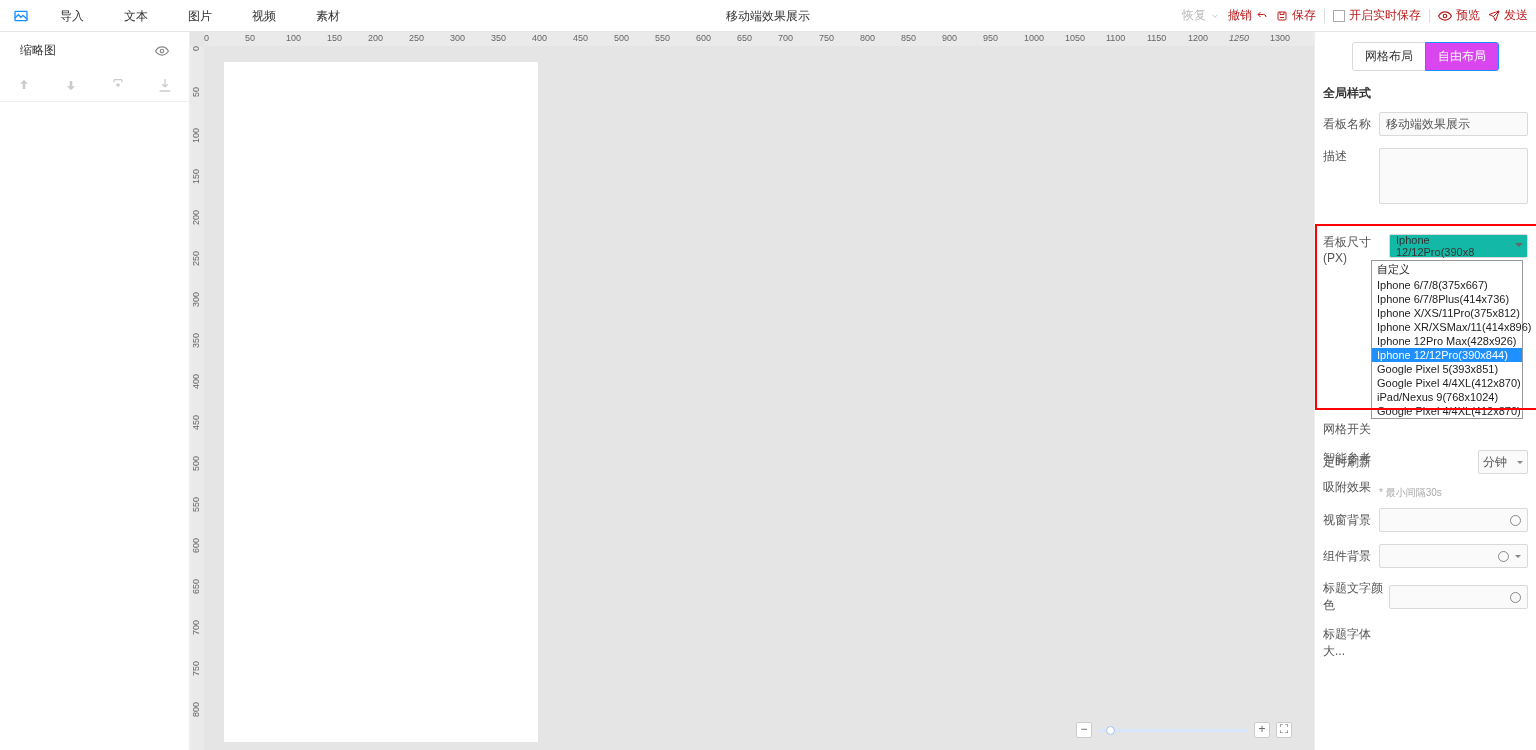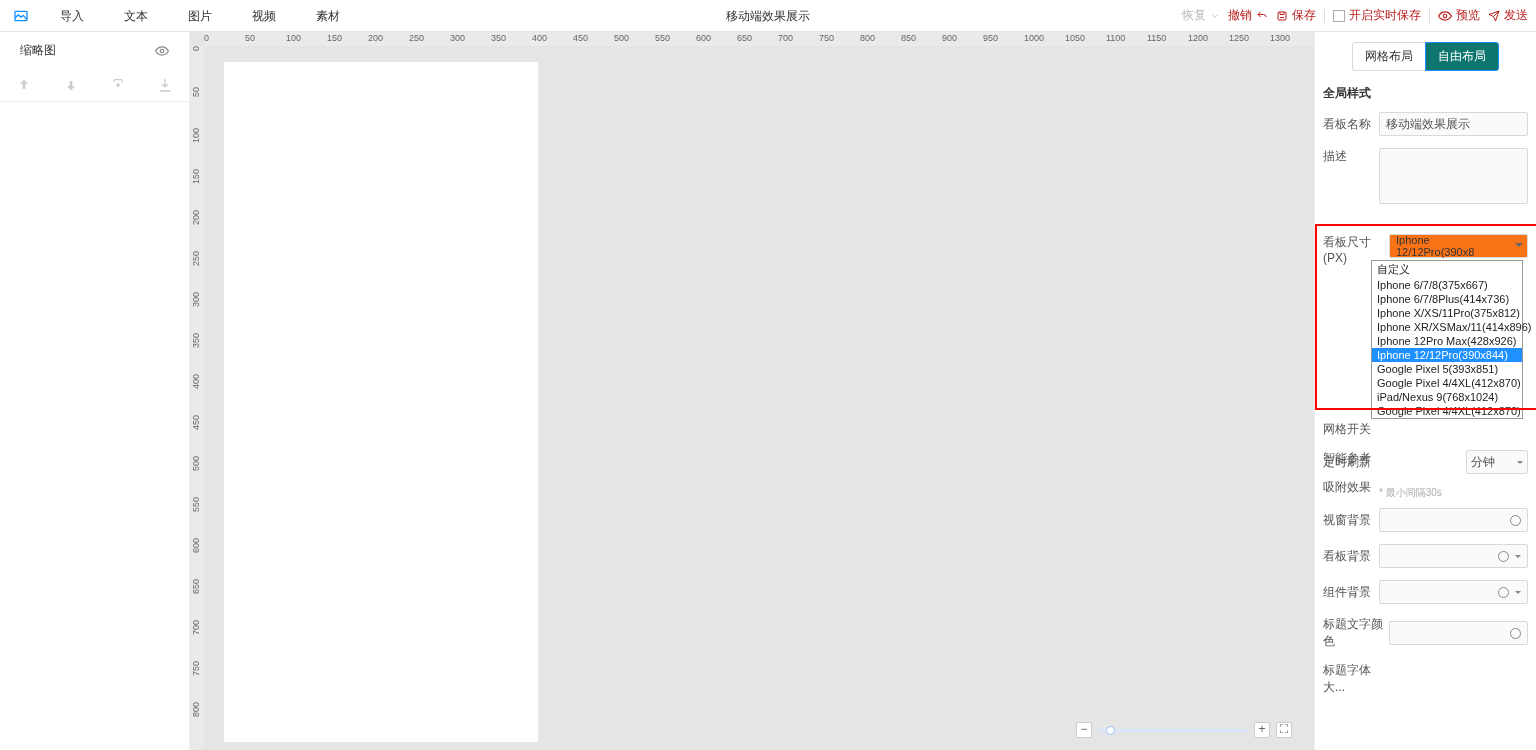--- a/index.html
+++ b/index.html
@@ -39,42 +39,42 @@
     .zb-btn { width:16px; height:16px; border:1px solid #ccc; border-radius:2px; background:#fff; text-align:center; line-height:12px; cursor:pointer; font-size:12px; color:#666; }
     .zb-track { width:150px; height:3px; background:#d7e6fb; border-radius:2px; position:relative; }
     .zb-thumb { position:absolute; left:8px; top:-3px; width:9px; height:9px; border-radius:50%; background:#fff; border:1px solid #9ac2f7; }
     
     
     .right { width:222px; border-left:1px solid #eee; padding:10px 8px; overflow:hidden; position:relative; }
     .layout-switch { display:flex; justify-content:center; margin-bottom:14px; }
     .ls-btn { border:1px solid #d9d9d9; padding:5px 12px; font-size:12px; cursor:pointer; }
     .ls-btn:first-child { border-radius:3px 0 0 3px; }
     .ls-btn:last-child { border-radius:0 3px 3px 0; margin-left:-1px; }
-    .ls-btn.active { background:#0f766e; color:#fff; border-color:#1890ff; }
+    .ls-btn.active { background:#d946ef; color:#fff; border-color:#1890ff; }
     .sec-title { font-weight:600; font-size:12px; margin:6px 0 10px; }
     .row { display:flex; align-items:center; margin-bottom:12px; font-size:12px; }
     .row .lbl { width:56px; color:#555; flex-shrink:0; }
     .row .ctrl { flex:1; }
     .inp { width:100%; height:24px; border:1px solid #d9d9d9; border-radius:2px; padding:0 6px; background:#fafafa; font-size:12px; color:#555; }
     .txt-area { width:100%; height:56px; border:1px solid #d9d9d9; border-radius:2px; background:#fafafa; }
     .size-row { display:flex; align-items:flex-start; margin-bottom:0; }
-    .size-sel { flex:1; height:24px; border:1px solid #d9d9d9; border-radius:2px; padding:0 18px 0 6px; background:#f97316; position:relative; font-size:11px; color:#333; display:flex; align-items:center; }
+    .size-sel { flex:1; height:24px; border:1px solid #d9d9d9; border-radius:2px; padding:0 18px 0 6px; background:#14b8a6; position:relative; font-size:11px; color:#333; display:flex; align-items:center; }
     .caret { position:absolute; right:4px; top:8px; border:4px solid transparent; border-top-color:#666; }
     
     .red-box { position:absolute; border:2px solid #ff0000; pointer-events:none; z-index:50; }
     
     .dropdown { position:absolute; background:#fff; border:1px solid #999; font-size:11px; z-index:40; }
     .dd-opt { padding:1px 5px; white-space:nowrap; cursor:pointer; color:#222; }
     .dd-opt.selected { background:#1e90ff; color:#fff; }
     
     .hint { font-size:10px; color:#aaa; margin:4px 0 8px 56px; }
     .swatch { width:100%; height:24px; border:1px solid #d9d9d9; border-radius:2px; background:#fafafa; display:flex; align-items:center; justify-content:flex-end; padding:0 6px; gap:6px; }
     .circ { width:11px; height:11px; border:1px solid #888; border-radius:50%; }
     .mini-caret { border:3px solid transparent; border-top-color:#888; margin-top:3px; }
-    .time-unit { width:62px; }
+    .time-unit { width:50px; }
     .hidden-lbl { color:#999; }
   </style>
 </head>
 <body>
 
 <div class="top-bar">
   <span class="logo-ico">
     <svg viewBox="0 0 24 24" width="16" height="16" fill="none" stroke="currentColor" stroke-width="2">
         <rect x="3" y="5" width="18" height="14" rx="1"></rect>
         <path d="M3 15l5-5 4 4 3-3 6 6"></path>
@@ -176,21 +176,21 @@
         <span class="tick" style="left: 615px;">750</span>
         <span class="tick" style="left: 656px;">800</span>
         <span class="tick" style="left: 697px;">850</span>
         <span class="tick" style="left: 738px;">900</span>
         <span class="tick" style="left: 779px;">950</span>
         <span class="tick" style="left: 820px;">1000</span>
         <span class="tick" style="left: 861px;">1050</span>
         <span class="tick" style="left: 902px;">1100</span>
         <span class="tick" style="left: 943px;">1150</span>
         <span class="tick" style="left: 984px;">1200</span>
-        <span class="tick" style="left: 1025px;">1250</span>
+        <span class="tick" style="left: 1025px; font-style: italic;">1250</span>
         <span class="tick" style="left: 1066px;">1300</span>
       </div>
     <div class="ruler-v" id="ruler-v">
         <span class="tick" style="top: 0px;">0</span>
         <span class="tick" style="top: 41px;">50</span>
         <span class="tick" style="top: 82px;">100</span>
         <span class="tick" style="top: 123px;">150</span>
         <span class="tick" style="top: 164px;">200</span>
         <span class="tick" style="top: 205px;">250</span>
         <span class="tick" style="top: 246px;">300</span>
@@ -284,29 +284,20 @@
 
     <div class="row">
         <div class="lbl">视窗背景</div>
         <div class="ctrl">
           <div class="swatch">
             <span class="circ"></span>
           </div>
         </div>
       </div>
     <div class="row">
-        <div class="lbl">看板背景</div>
-        <div class="ctrl">
-          <div class="swatch">
-            <span class="circ"></span>
-            <span class="mini-caret"></span>
-          </div>
-        </div>
-      </div>
-    <div class="row">
         <div class="lbl">组件背景</div>
         <div class="ctrl">
           <div class="swatch">
             <span class="circ"></span>
             <span class="mini-caret"></span>
           </div>
         </div>
       </div>
     <div class="row">
         <div class="lbl" style="width:66px">标题文字颜色</div>

